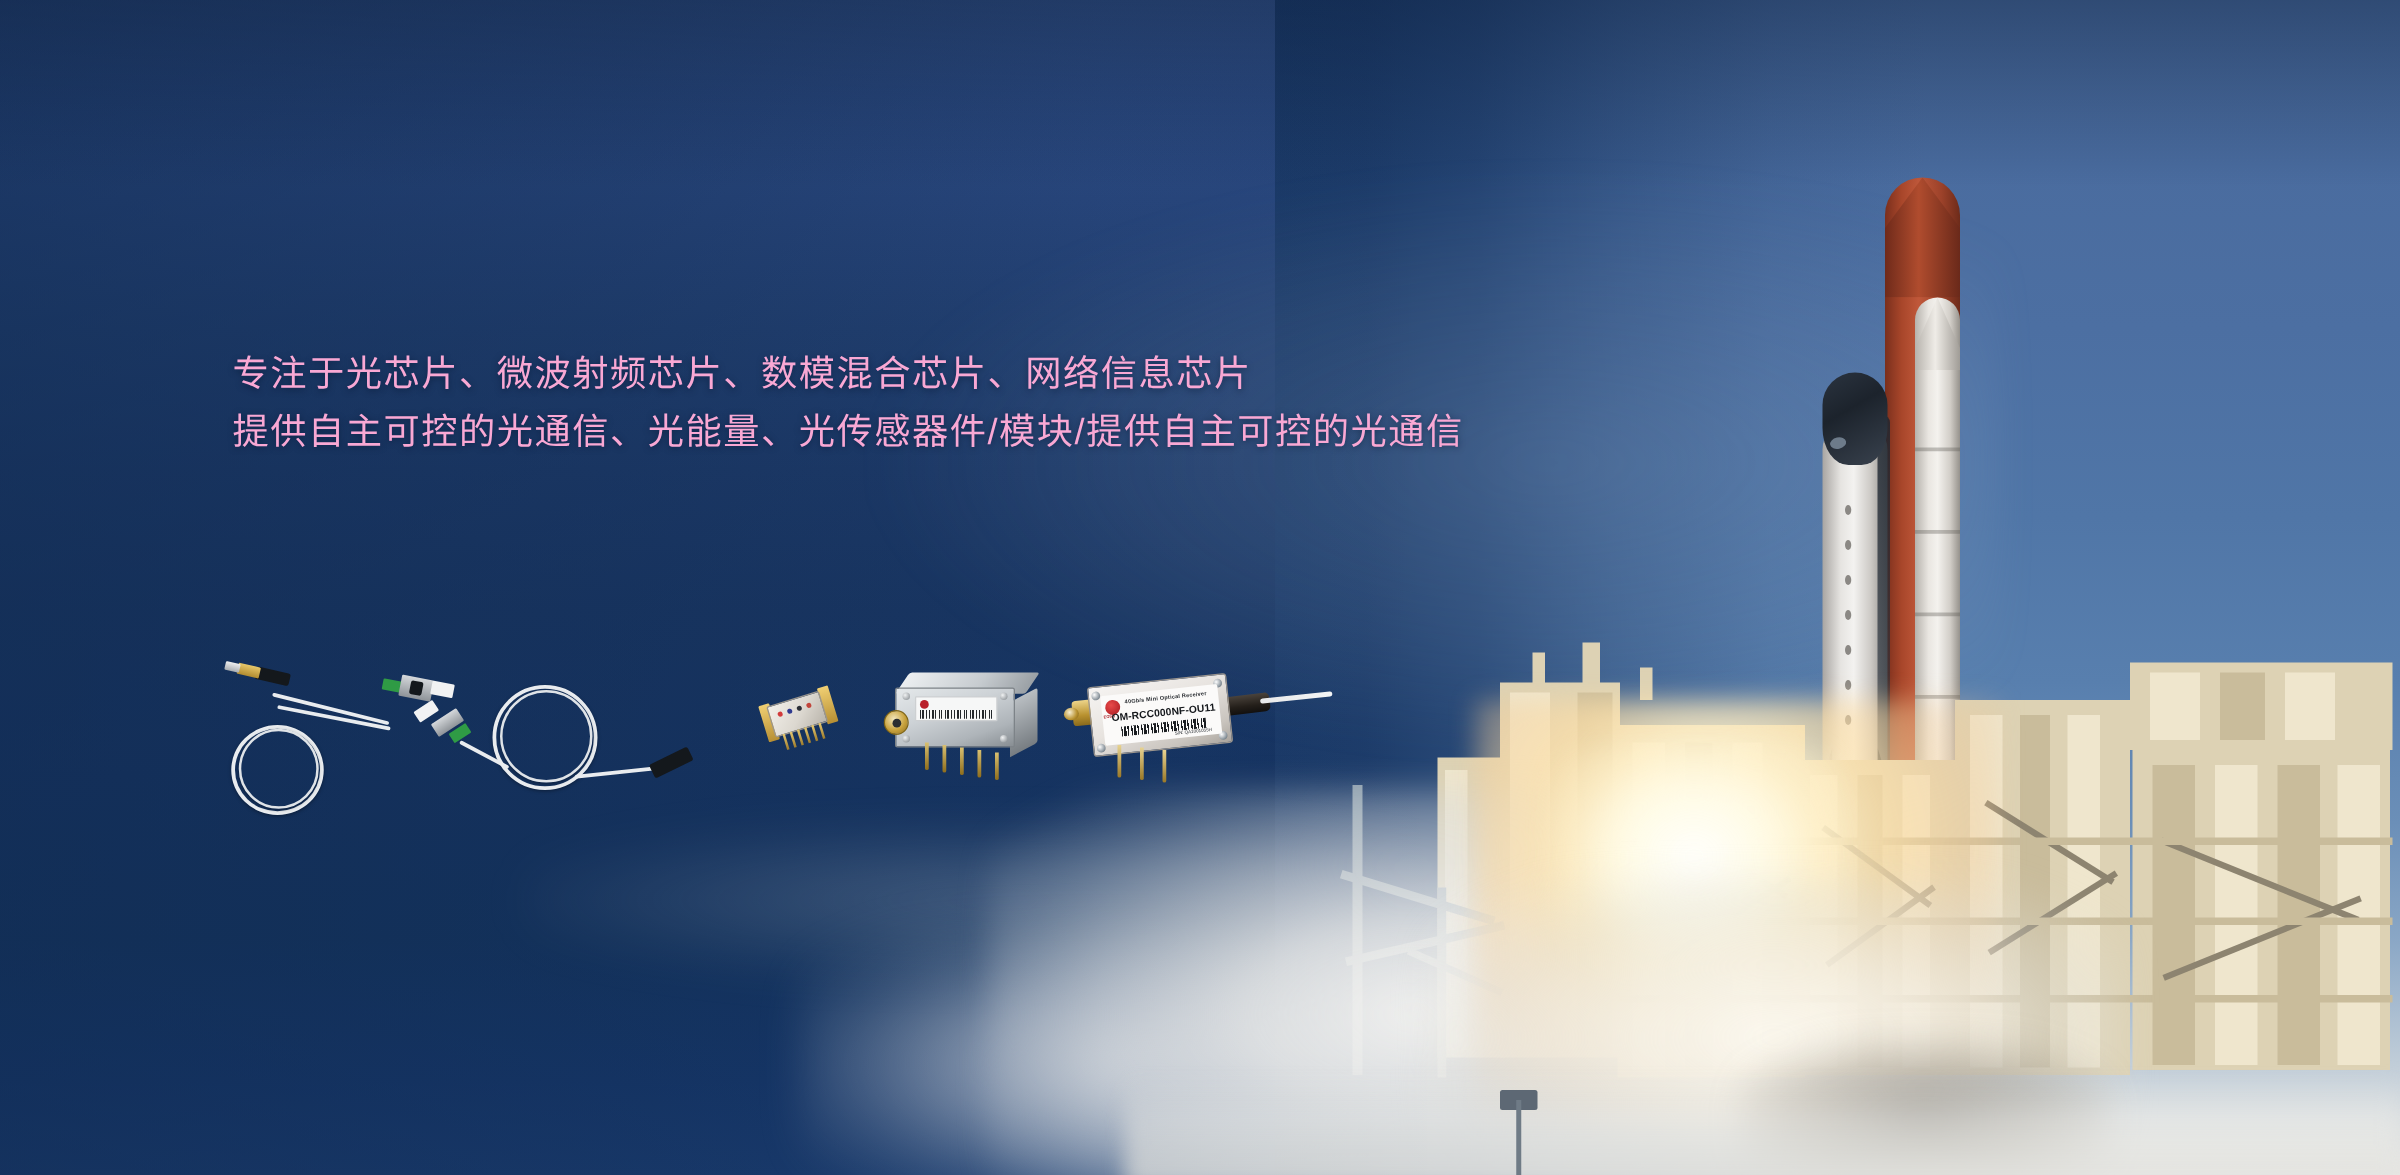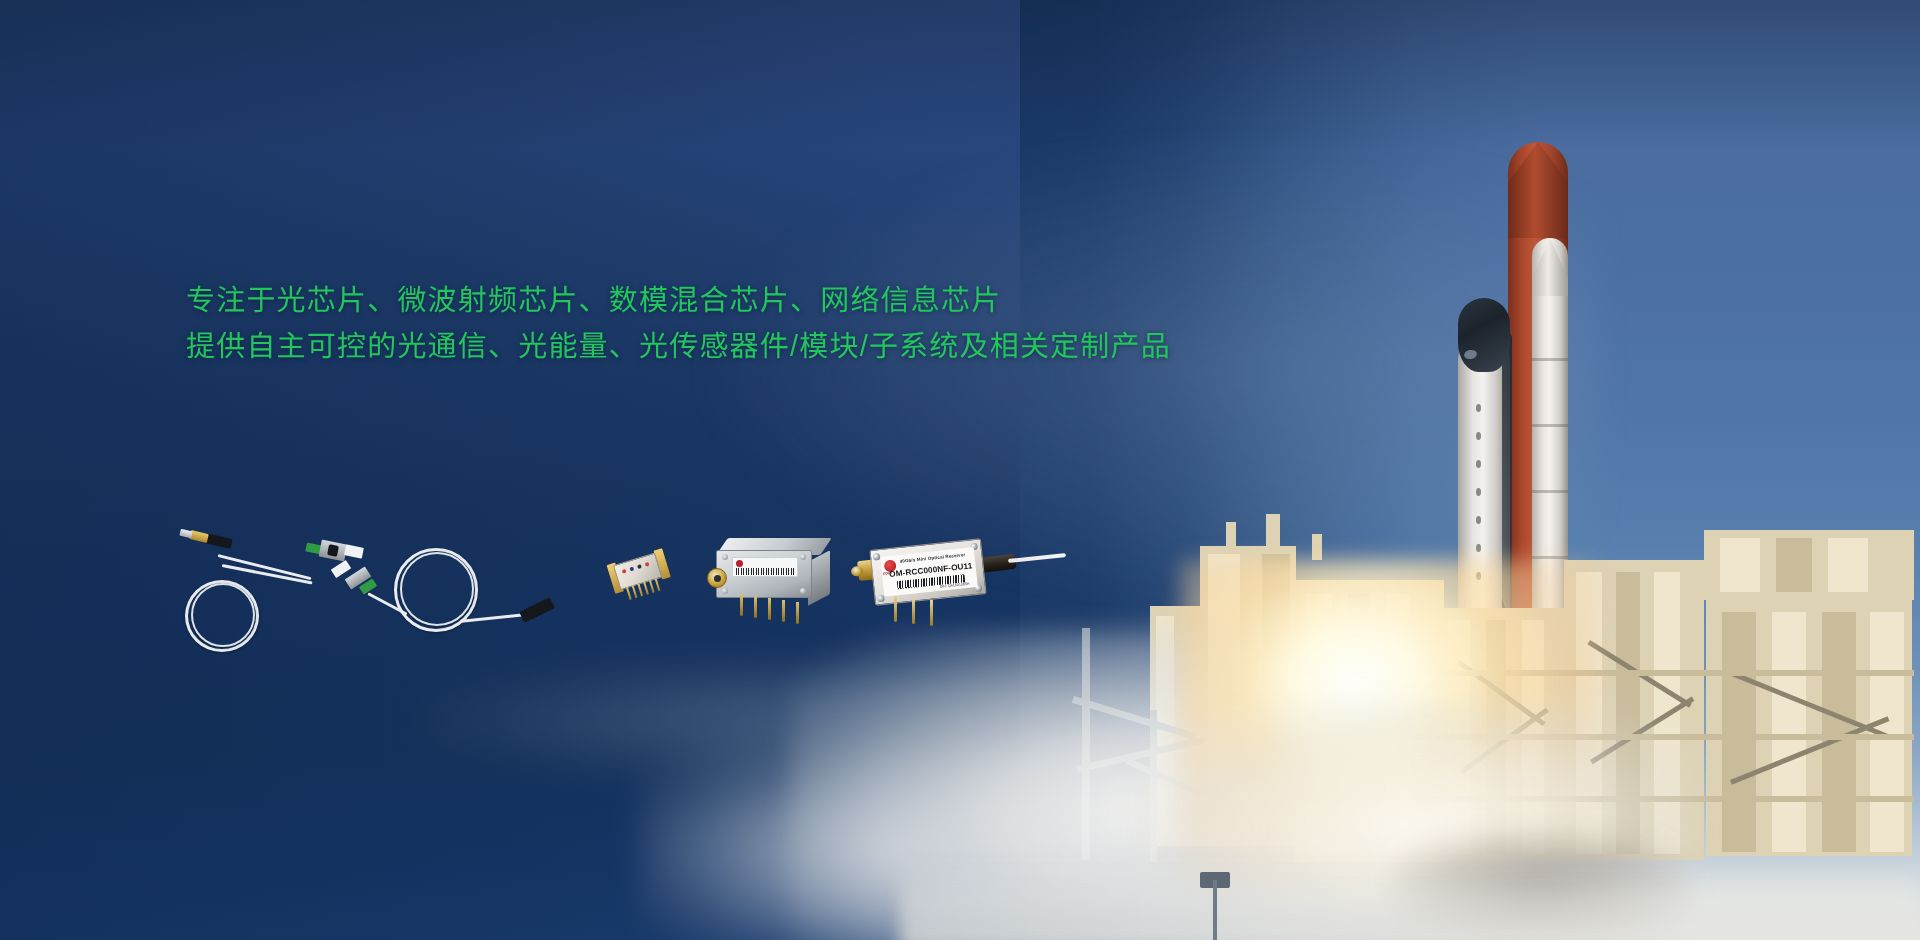--- a/index.html
+++ b/index.html
@@ -223,21 +223,21 @@
     position:absolute;top:0;left:0;right:0;height:150px;
     background:linear-gradient(to bottom,rgba(10,28,58,0.42),rgba(10,28,58,0));
     pointer-events:none;
   }
 
   
   .copy{position:absolute;left:186px;top:278px;width:1100px;}
   .sub{
     font-size:29px;
     line-height:1.58;
-    color:#22c55e;
+    color:#f9a8d4;
     letter-spacing:1.2px;
     font-weight:400;
     text-shadow:0 1px 5px rgba(5,20,45,.55);
     white-space:nowrap;
   }
   .headline-wrap{position:relative;margin-top:18px;display:inline-block;}
   .headline-bar{
     position:absolute;left:2px;bottom:9px;height:16px;width:878px;
     background:linear-gradient(to right,#f0675a 0%,#f47a62 34%,#ef8f6e 60%,#bb6f6a 82%,#6a5e83 100%);
     border-radius:2px;
@@ -488,21 +488,21 @@
   <div class="smoke-dark"></div>
   <div class="smoke-ground"></div>
   <div class="lamp-head"></div>
   <div class="lamp-post"></div>
 
   <div class="scrim"></div>
   <div class="top-shade"></div>
 
   <div class="copy">
     <div class="sub">专注于光芯片、微波射频芯片、数模混合芯片、网络信息芯片</div>
-    <div class="sub">提供自主可控的光通信、光能量、光传感器件/模块/子系统及相关定制产品</div>
+    <div class="sub">提供自主可控的光通信、光能量、光传感器件/模块/提供自主可控的光通信</div>
   </div>
 
   <div class="products">
 
     <div>
       <div class="fiber-loop" style="left:25px;top:60px;width:74px;height:72px"></div>
       <div class="fiber-loop inner" style="left:31px;top:63px;width:64px;height:64px"></div>
       <div class="fiber-line" style="left:58px;top:34px;width:96px;transform:rotate(14deg);transform-origin:0 50%"></div>
       <div class="fiber-line" style="left:62px;top:44px;width:92px;transform:rotate(11deg);transform-origin:0 50%"></div>
       <div class="conn-black" style="left:44px;top:16px;width:28px;height:10px;transform:rotate(13deg)"></div>

